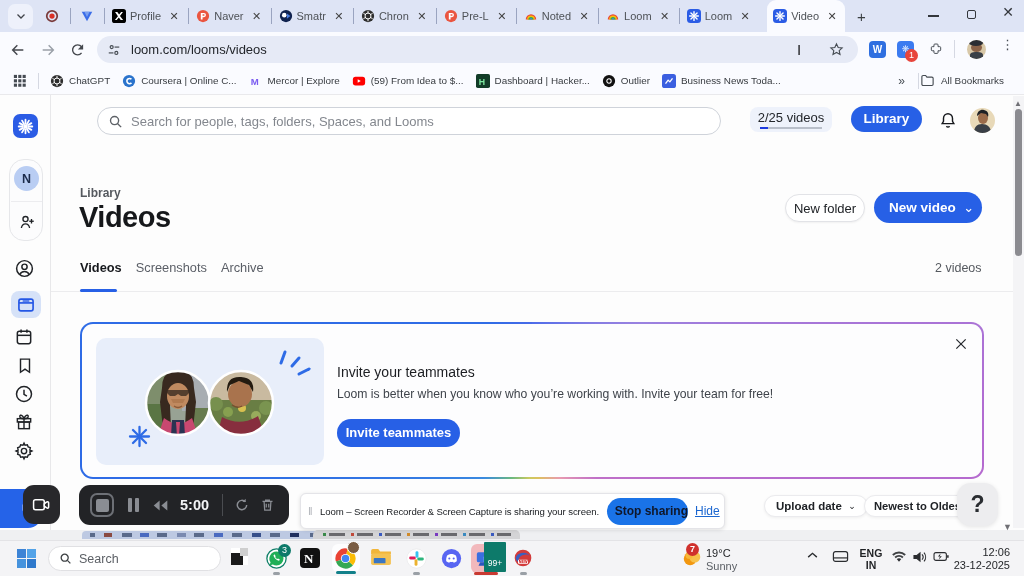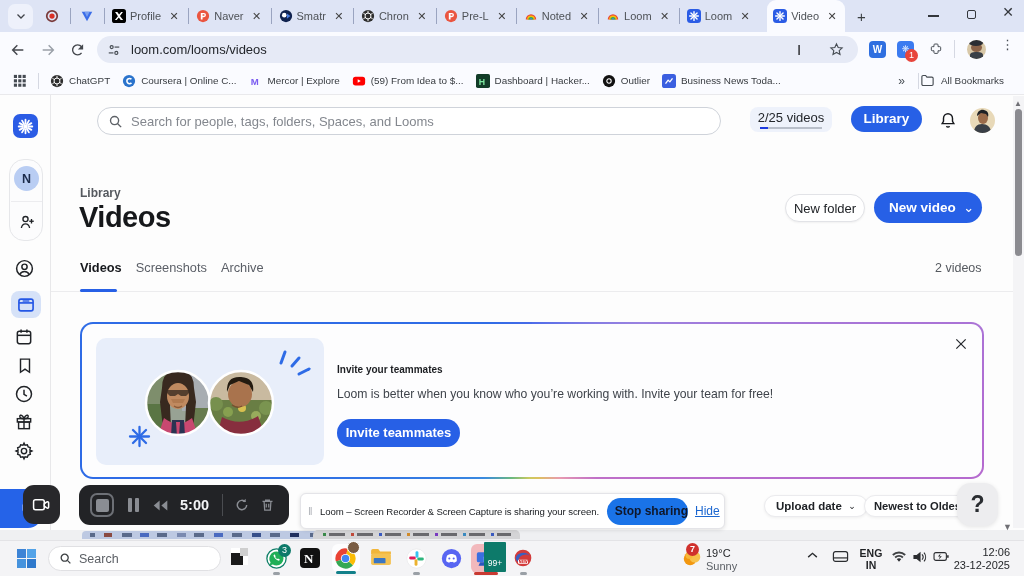--- a/index.html
+++ b/index.html
@@ -50,21 +50,21 @@
 .tabrule { position:absolute; left:51px; top:196px; width:973px; height:1px; background:#ececee; }
 .tabunder { position:absolute; left:80px; top:194px; width:37px; height:3px; background:#2760e6; border-radius:2px; }
 .nvid { position:absolute; left:935px; top:166px; font-size:12.5px; color:#55595f; }
 
 
 .banner { position:absolute; left:80px; top:227px; width:904px; height:157px; border-radius:13px; background:
   linear-gradient(#fdfdfe,#fdfdfe) padding-box,
   conic-gradient(from 0deg at 50% 50%, #4e6cea 0deg, #9a82e0 55deg, #b46ad0 95deg, #c070c8 140deg, #e89ab0 160deg, #ddc060 175deg, #caca60 182deg, #6ab880 195deg, #3a8ae0 212deg, #2e6be6 260deg, #2f6ce6 330deg, #486ae8 360deg) border-box;
   border:2px solid transparent; }
 .bpanel { position:absolute; left:14px; top:14px; width:228px; height:127px; background:#e8eefa; border-radius:10px; }
-.btitle { position:absolute; left:255px; top:40px; font-size:10px; font-weight:bold; color:#1c1e22; }
+.btitle { position:absolute; left:255px; top:40px; font-size:14px; font-weight:normal; color:#1c1e22; }
 .bsub { position:absolute; left:255px; top:63px; font-size:12.2px; color:#3f444b; }
 .bbtn { position:absolute; left:255px; top:95px; width:123px; height:28px; background:#2760e6; border-radius:14px; color:#fff; font-size:13px; font-weight:bold; text-align:center; line-height:28px; }
 .bclose { position:absolute; right:14px; top:13px; }
 
 
 .band { position:absolute; left:0; top:530px; width:1024px; height:10px; background:#eff0f2; }
 .strip1 { position:absolute; left:82px; top:531px; width:410px; height:8px; background:#bdc9e2; border-radius:4px 4px 0 0; overflow:hidden; }
 .strip2 { position:absolute; left:313px; top:530px; width:207px; height:9px; background:#d4d4d6; border-radius:5px 5px 0 0; overflow:hidden; }
 .strip1 svg,.strip2 svg { display:block; }
 .ctrlbar { position:absolute; left:79px; top:485px; width:210px; height:40px; background:#222326; border-radius:11px; display:flex; align-items:center; }

